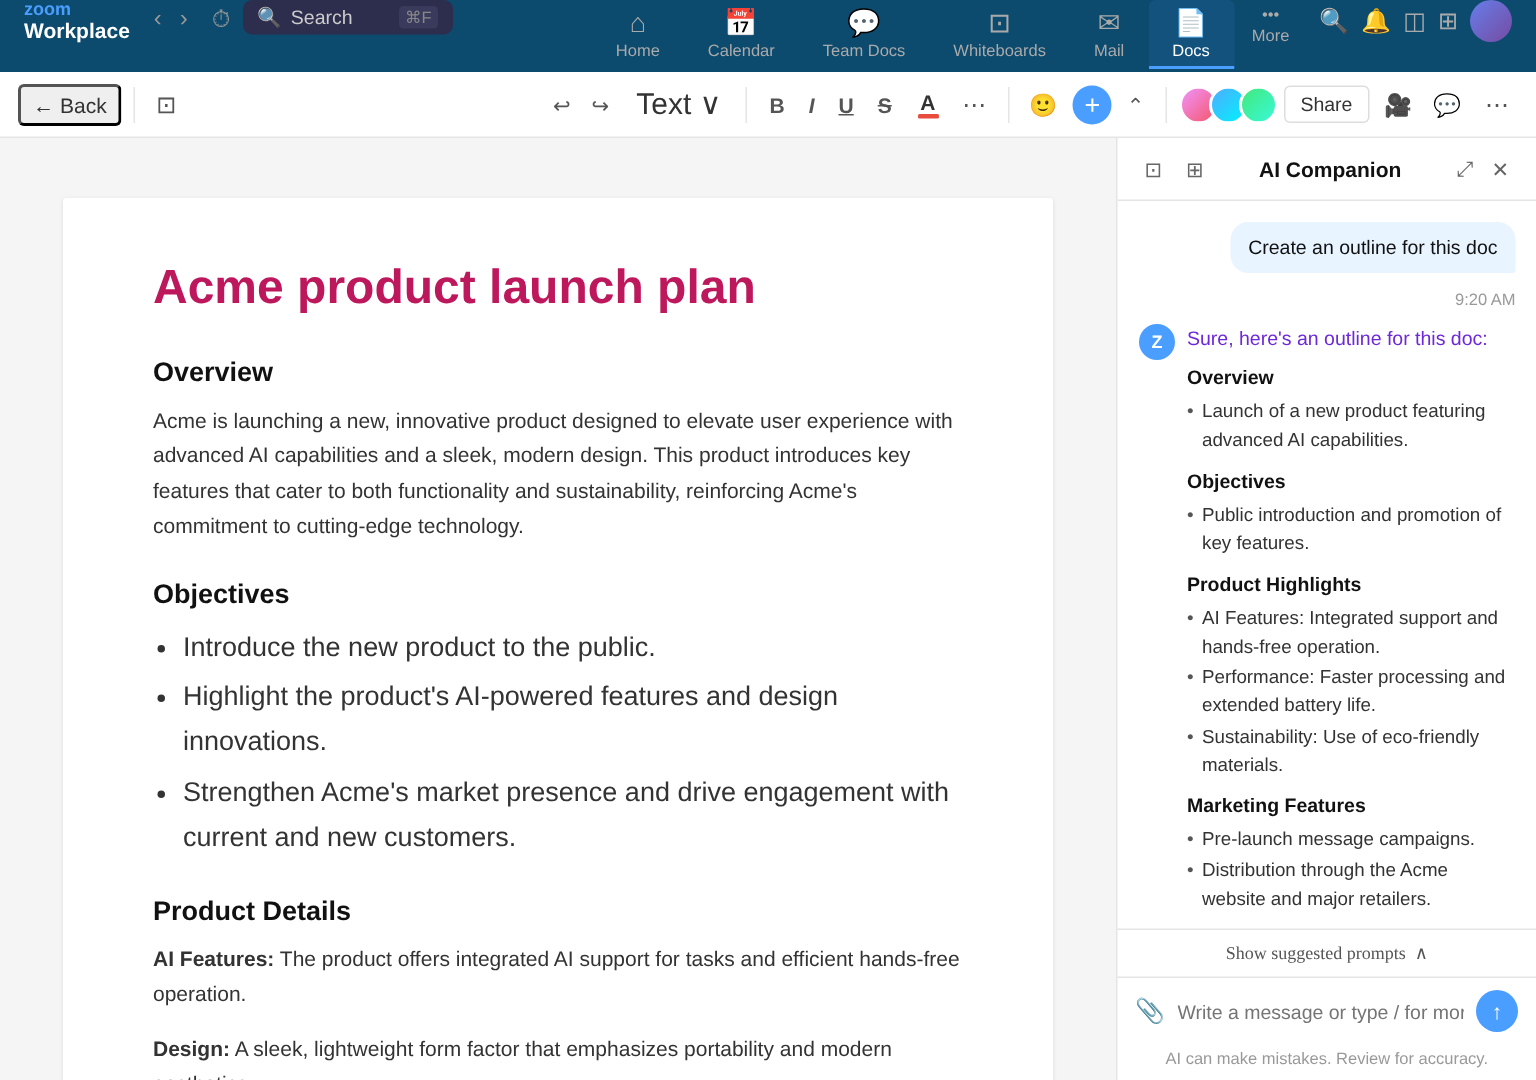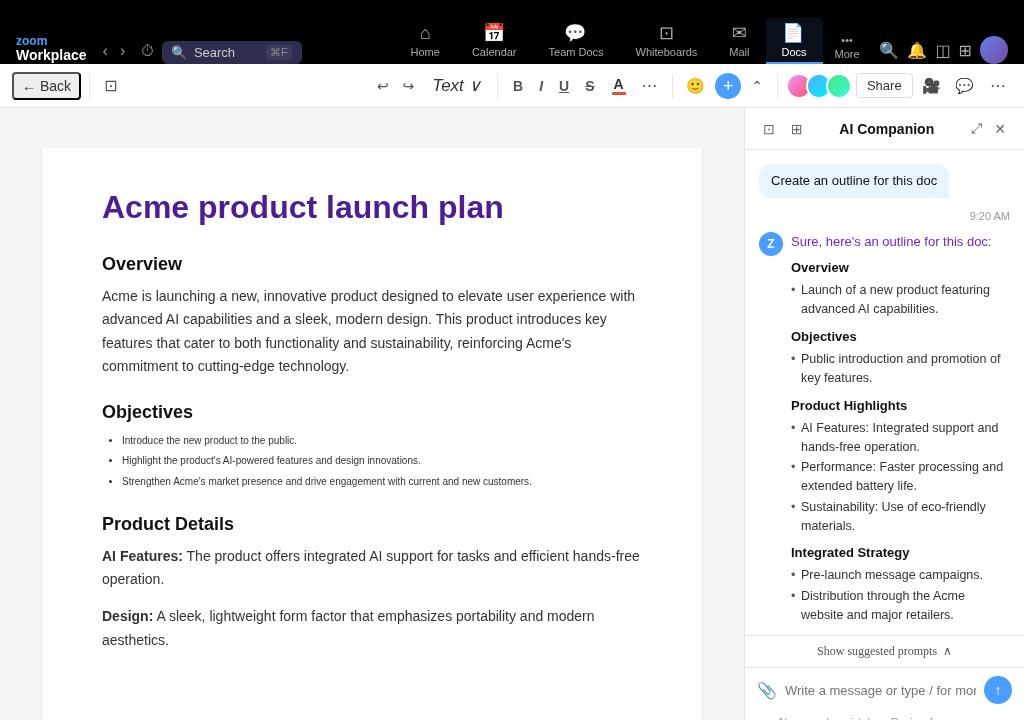--- a/index.html
+++ b/index.html
@@ -1,20 +1,20 @@
 <!DOCTYPE html>
 <html><head>
   <meta charset="utf-8">
   <style>
     * { box-sizing: border-box; margin: 0; padding: 0; }
     body { font-family: -apple-system, BlinkMacSystemFont, 'Segoe UI', sans-serif; background: #f0f0f0; width: 1024px; height: 720px; overflow: hidden; }
 
     
     .topbar {
-      display: flex; align-items: flex-end; background: #000000; height: 64px;
+      display: flex; align-items: flex-start; background: #0c4a6e; height: 48px;
       padding: 0 8px; gap: 0;
     }
     .topbar-logo { display: flex; flex-direction: column; align-items: flex-start; padding: 0 8px; min-width: 80px; }
     .logo-zoom { color: #4a9eff; font-size: 12px; font-weight: 700; line-height: 1; }
     .logo-workplace { color: white; font-size: 14px; font-weight: 600; line-height: 1.2; }
     .nav-arrows { display: flex; gap: 4px; padding: 0 4px; }
     .nav-arrow { color: #999; background: none; border: none; cursor: pointer; font-size: 16px; padding: 4px; }
     .history-btn { color: #999; background: none; border: none; cursor: pointer; font-size: 16px; padding: 4px 8px; }
     .search-bar {
       display: flex; align-items: center; background: #2d2d4e; border-radius: 6px;
@@ -43,21 +43,21 @@
       padding: 0 12px; border-bottom: 1px solid #e5e5e5; gap: 4px;
     }
     .back-btn { display: flex; align-items: center; gap: 4px; color: #333; cursor: pointer; font-size: 14px; padding: 4px 8px; border-radius: 4px; }
     .toolbar-divider { width: 1px; height: 24px; background: #e5e5e5; margin: 0 4px; }
     .sidebar-toggle { background: none; border: none; cursor: pointer; color: #555; font-size: 16px; padding: 4px 6px; }
     .toolbar-spacer { flex: 1; }
     .undo-redo { display: flex; gap: 2px; }
     .toolbar-btn { background: none; border: none; cursor: pointer; color: #555; font-size: 14px; padding: 4px 6px; border-radius: 3px; }
     .text-dropdown {
       display: flex; align-items: flex-end; gap: 4px; padding: 4px 8px; border-radius: 4px;
-      cursor: pointer; color: #333; font-size: 17px; background: none; border: none; font-style: italic;
+      cursor: pointer; color: #333; font-size: 20px; background: none; border: none;
     }
     .format-buttons { display: flex; align-items: center; gap: 2px; }
     .format-btn { background: none; border: none; cursor: pointer; color: #555; font-size: 14px; padding: 4px 7px; border-radius: 3px; font-weight: 600; }
     .format-btn.italic { font-style: italic; }
     .format-btn.underline { text-decoration: underline; }
     .format-btn.strike { text-decoration: line-through; }
     .color-btn { display: flex; flex-direction: column; align-items: center; cursor: pointer; padding: 4px 6px; border: none; background: none; border-radius: 3px; }
     .color-a { font-size: 14px; font-weight: 600; color: #333; line-height: 1; }
     .color-bar { width: 14px; height: 3px; background: #e74c3c; border-radius: 1px; margin-top: 1px; }
     .more-format { background: none; border: none; cursor: pointer; color: #555; font-size: 16px; padding: 4px 6px; }
@@ -76,25 +76,25 @@
     .view-btns { display: flex; gap: 2px; }
     .toolbar-icon-btn { background: none; border: none; cursor: pointer; color: #555; font-size: 15px; padding: 4px 6px; }
     .toolbar-more { background: none; border: none; cursor: pointer; color: #555; font-size: 16px; padding: 4px 6px; }
 
     
     .main-layout { display: flex; height: calc(720px - 48px - 44px); }
 
     
     .doc-area { flex: 1; background: #f5f5f5; overflow-y: auto; padding: 40px; }
     .doc-content { background: white; max-width: 660px; margin: 0 auto; padding: 40px 60px 60px; min-height: 600px; border-radius: 2px; box-shadow: 0 1px 3px rgba(0,0,0,0.1); }
-    .doc-title { font-size: 32px; font-weight: 800; color: #4c1d95; margin-bottom: 28px; line-height: 1.2; }
+    .doc-title { font-size: 32px; font-weight: 800; color: #be185d; margin-bottom: 28px; line-height: 1.2; }
     .doc-section-title { font-size: 18px; font-weight: 700; color: #111; margin-bottom: 10px; margin-top: 24px; }
     .doc-paragraph { font-size: 14px; color: #333; line-height: 1.65; margin-bottom: 14px; }
     .doc-list { margin: 8px 0 14px 20px; }
-    .doc-list li { font-size: 10px; color: #333; line-height: 1.65; margin-bottom: 4px; }
+    .doc-list li { font-size: 18px; color: #333; line-height: 1.65; margin-bottom: 4px; }
     .doc-bold { font-weight: 700; }
 
     
     .ai-panel {
       width: 280px; background: white; border-left: 1px solid #e5e5e5;
       display: flex; flex-direction: column; height: 100%;
     }
     .ai-header {
       display: flex; align-items: center; padding: 10px 14px; border-bottom: 1px solid #e5e5e5;
       gap: 8px;
@@ -264,21 +264,21 @@
       <button class="ai-header-btn">⊡</button>
       <button class="ai-header-btn">⊞</button>
       <span class="ai-header-title">AI Companion</span>
       <div class="ai-header-actions">
         <button class="ai-header-btn">⤢</button>
         <button class="ai-header-btn">✕</button>
       </div>
     </div>
 
     <div class="ai-messages">
-      <div style="display:flex; justify-content:flex-start;">
+      <div style="display:flex; justify-content:flex-end;">
         <div class="user-bubble">Create an outline for this doc</div>
       </div>
       <div class="ai-bubble-time">9:20 AM</div>
 
       <div class="ai-response">
         <div class="ai-avatar">
           <svg width="24" height="24" viewBox="0 0 24 24">
             <circle cx="12" cy="12" r="12" fill="#4a9eff"></circle>
             <text x="12" y="16" text-anchor="middle" fill="white" font-size="12" font-weight="bold">Z</text>
           </svg>
@@ -297,21 +297,21 @@
           </div>
 
           <div class="outline-section">
             <div class="outline-section-title">Product Highlights</div>
             <div class="outline-item">AI Features: Integrated support and hands-free operation.</div>
             <div class="outline-item">Performance: Faster processing and extended battery life.</div>
             <div class="outline-item">Sustainability: Use of eco-friendly materials.</div>
           </div>
 
           <div class="outline-section">
-            <div class="outline-section-title">Integrated Strategy</div>
+            <div class="outline-section-title">Marketing Features</div>
             <div class="outline-item">Pre-launch message campaigns.</div>
             <div class="outline-item">Distribution through the Acme website and major retailers.</div>
           </div>
 
         </div>
       </div>
     </div>
 
     <div class="ai-footer">
       <div class="suggested-prompts">

